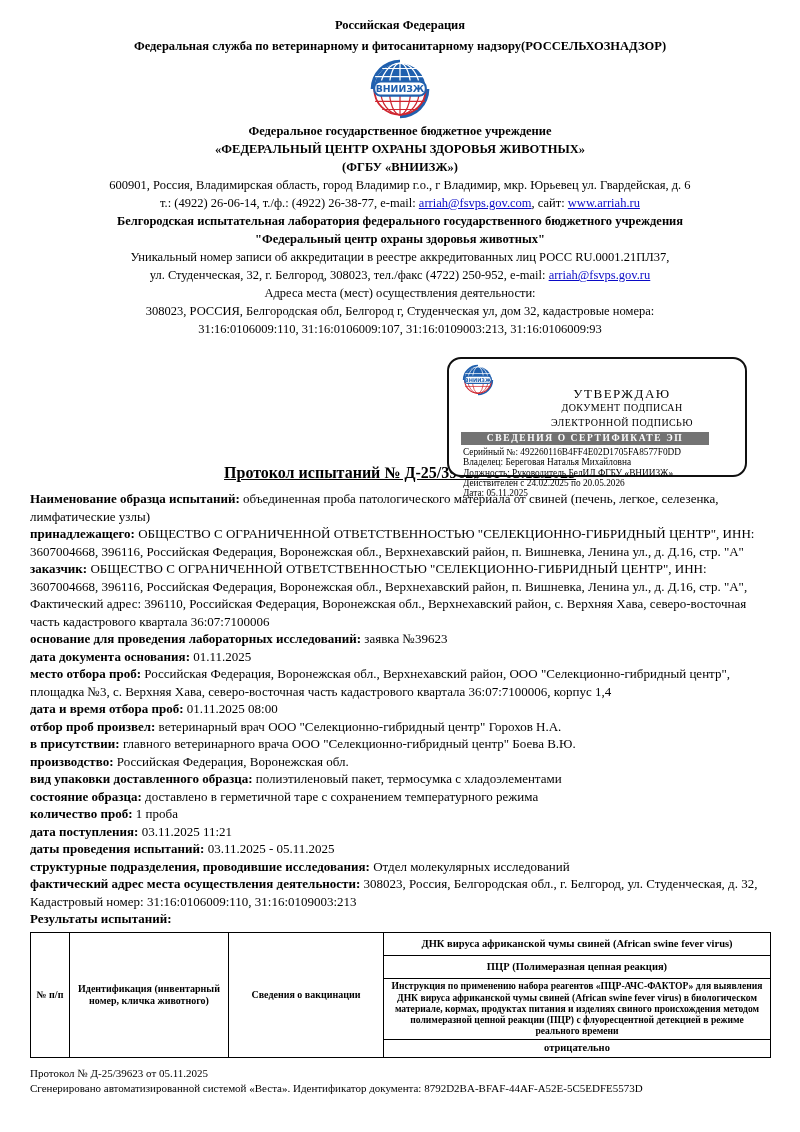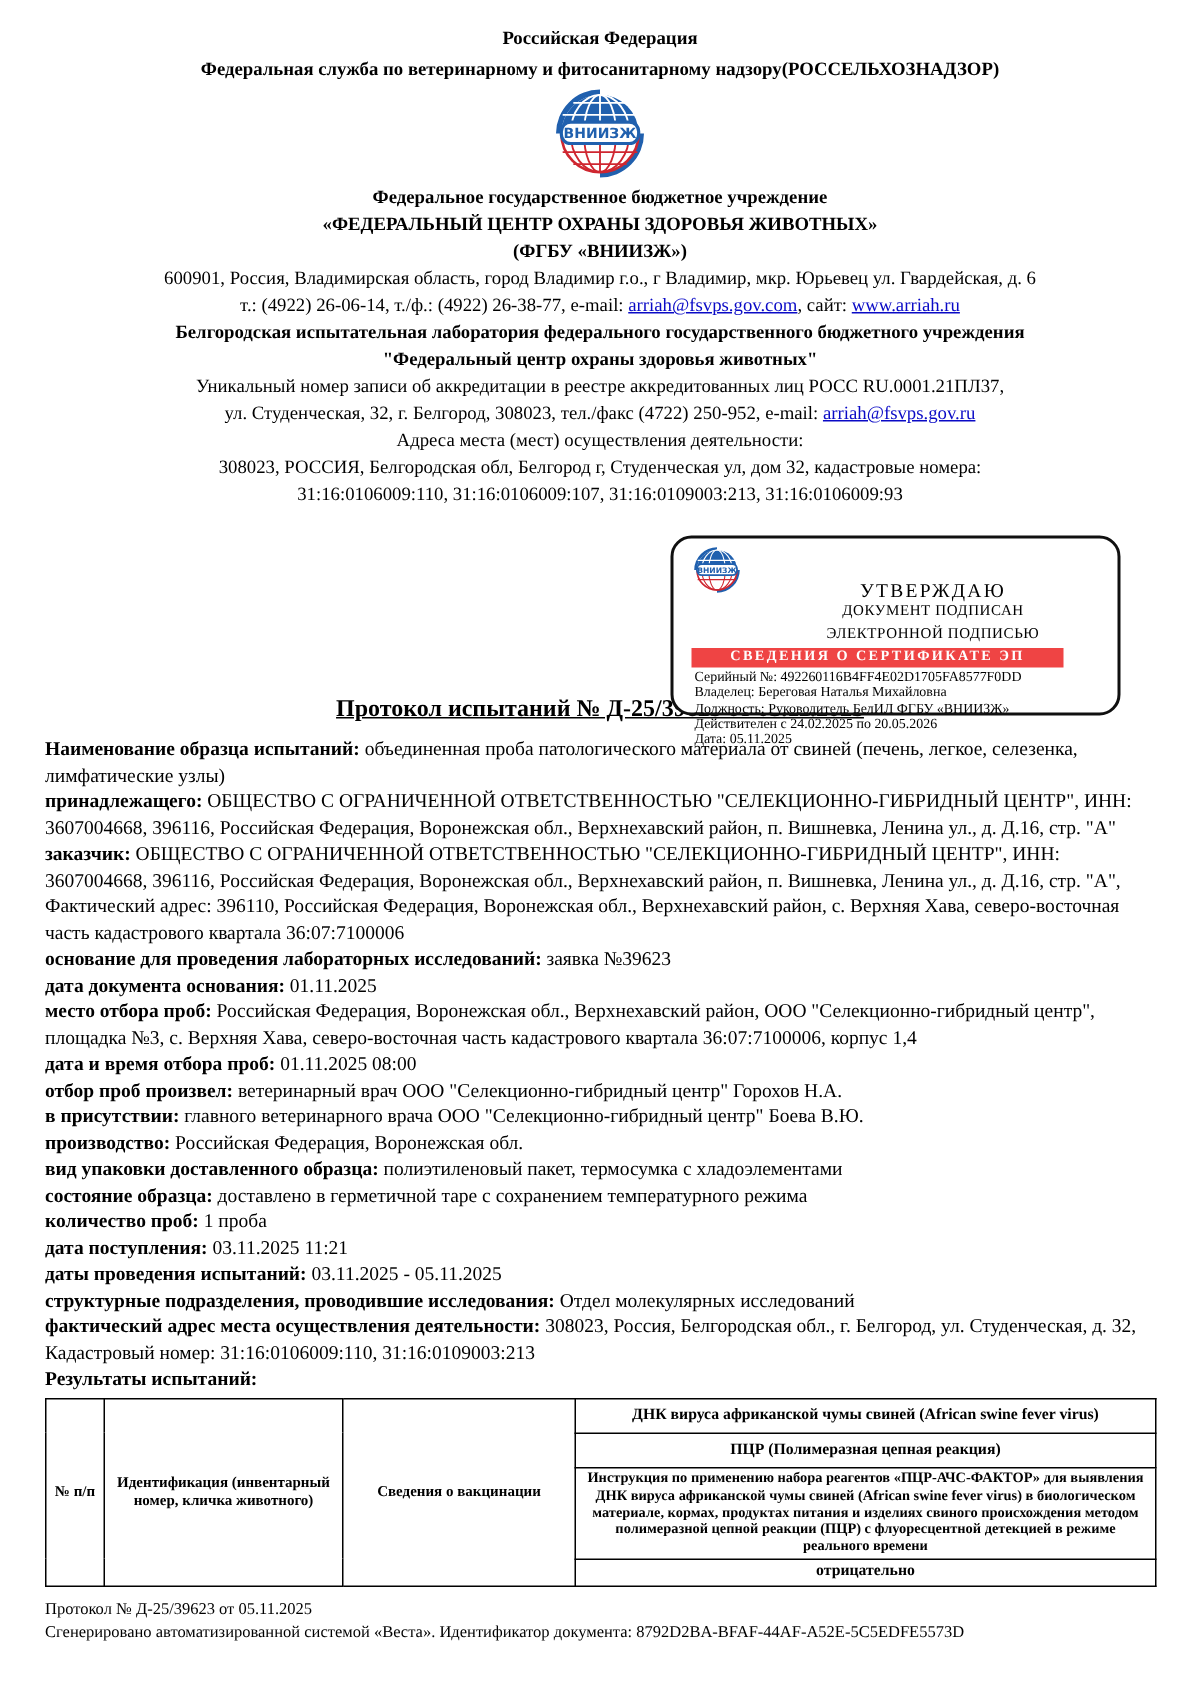--- a/index.html
+++ b/index.html
@@ -21,21 +21,21 @@
     position:absolute; left:447px; top:357px; width:300px; height:120px;
     border:2.5px solid #101010; border-radius:14px; background:#fff;
     box-sizing:border-box; padding:2px 6px;
   }
   .stamp-top { display:flex; align-items:flex-start; }
   .stamp-logo { flex:0 0 50px; width:50px; padding-top:2px; }
   .stamp-head { flex:1; text-align:center;margin-top:24px; }
   .st-approve { font-size:13px; line-height:15px; letter-spacing:1.5px; margin-top:1px; }
   .st-signed { font-size:10px; line-height:14.5px; letter-spacing:0.4px; }
   .st-bar {
-    background:#ef4444; color:#fff; text-align:center;
+    background:#737373; color:#fff; text-align:center;
     font-size:9.5px; font-weight:bold; letter-spacing:1.6px;
     margin:2px 30px 2px 6px; padding:1px 0 2px;
   }
   .st-line { font-size:9.3px; line-height:10.3px; padding-left:8px; text-align:left; }
 
   .title { margin-top:124px; text-align:center; font-size:16px; font-weight:bold; line-height:22px;text-decoration:underline; }
 
   .body { padding:6px 41px 0 30px; font-size:13px; line-height:17.5px; }
   .field { margin:0; }
   .field b { font-weight:bold; }

